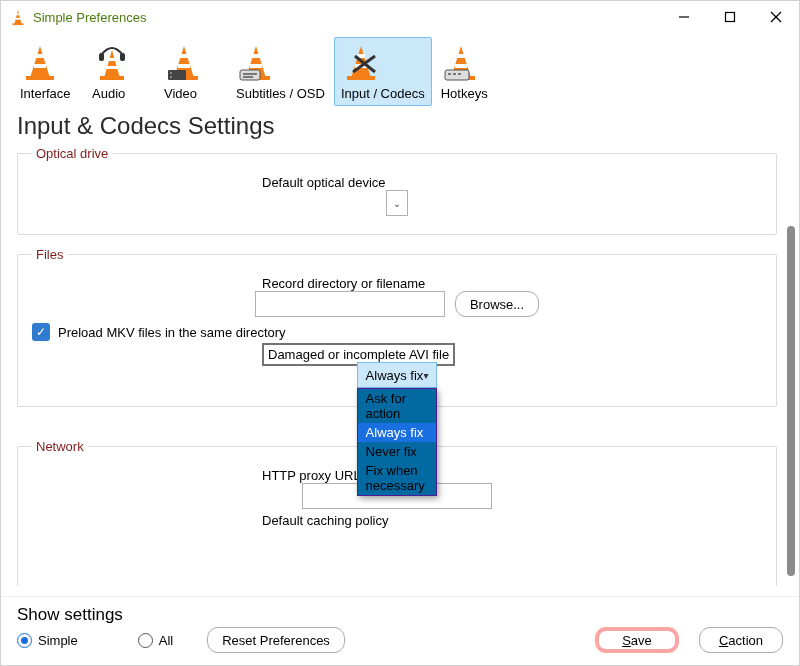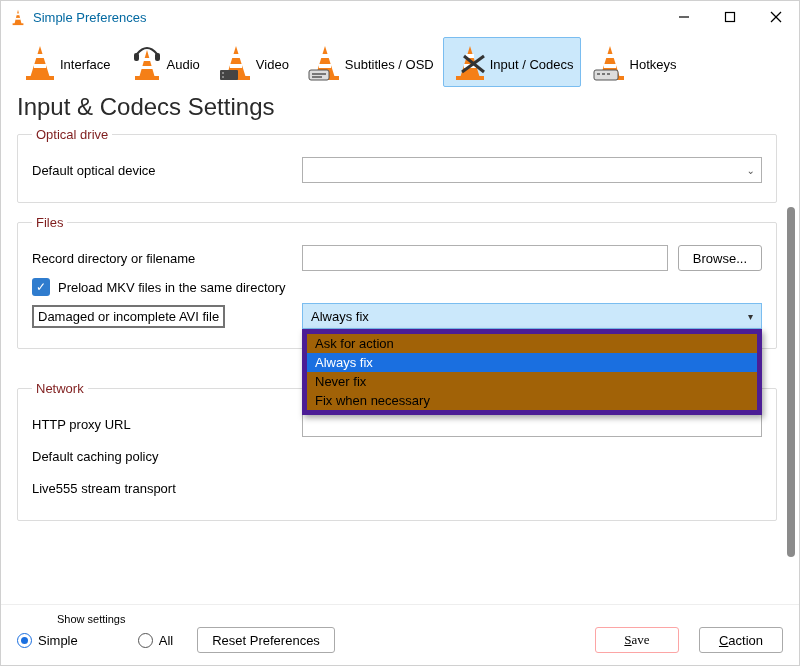--- a/index.html
+++ b/index.html
@@ -16,39 +16,39 @@
     position: relative;
   }
   
   .titlebar {
     display: flex;
     align-items: center;
     height: 32px;
     padding: 0 0 0 8px;
   }
   .titlebar .app-icon { width: 18px; height: 18px; margin-right: 6px; }
-  .titlebar .title { font-size: 13px; color: #0369a1; }
+  .titlebar .title { font-size: 13px; color: #4d7c0f; }
   .titlebar .spacer { flex: 1; }
   .titlebar .winbtn {
     width: 46px; height: 32px;
     display: flex; align-items: center; justify-content: center;
     cursor: pointer;
   }
   .titlebar .winbtn svg { width: 12px; height: 12px; }
   
   .toolbar {
     display: flex;
     gap: 2px;
     padding: 4px 12px 2px 12px;
     align-items: flex-end;
   }
   .cat {
     display: flex;
-    flex-direction: row;
-    align-items: center;
+    flex-direction: column;
+    align-items: flex-start;
     padding: 4px 6px 4px 6px;
     border: 1px solid transparent;
     cursor: pointer;
     min-width: 70px;
   }
   .cat.selected {
     background: #cbe8fb;
     border: 1px solid #7abdf0;
     border-radius: 2px;
   }
@@ -94,20 +94,21 @@
   legend {
     padding: 0 4px;
     font-size: 13px;
     color: #7f1d1d;
   }
   .row {
     display: flex;
     align-items: center;
     margin: 4px 0;
     min-height: 28px;
+    flex-direction: column;
   }
   .row .lbl { width: 270px; }
   .row .ctrl { flex: 1; }
   input[type=text], select.combo, .combo-closed {
     width: 100%;
     height: 26px;
     border: 1px solid #b0b0b0;
     padding: 2px 6px;
     font-family: inherit;
     font-size: 13px;
@@ -119,23 +120,23 @@
   }
   .combo-closed .chev { font-size: 10px; color: #555; }
   .btn {
     height: 26px;
     padding: 0 14px;
     border: 1px solid #aaa;
     background: #fff;
     font-family: inherit;
     font-size: 13px;
     cursor: pointer;
-    border-radius: 3px;
-  }
-  .btn.primary { border: 1px solid #fca5a5; font-family: Liberation Serif, serif; }
+    border-radius: 11px;
+  }
+  .btn.primary { border: 4px solid #fca5a5; }
   .check {
     display: flex; align-items: center; gap: 8px;
     margin: 6px 0;
   }
   .check .box {
     width: 18px; height: 18px;
     background: #2f7cce;
     border-radius: 3px;
     display: flex; align-items: center; justify-content: center;
     color: #fff; font-size: 12px;
@@ -153,22 +154,22 @@
     border: 1px solid #7abdf0;
     background: #cbe8fb;
     display: flex; align-items: center; justify-content: space-between;
     padding: 0 8px;
     cursor: pointer;
   }
   .combo-open .head .tri { font-size: 10px; color: #333; }
   .combo-open .list {
     position: absolute;
     left: 0; right: 0; top: 26px;
-    background: #a16207;
-    border: 5px solid #4c1d95;
+    background: #0369a1;
+    border: 1px solid #4c1d95;
     box-shadow: 2px 3px 6px rgba(0,0,0,.35);
     z-index: 100;
   }
   .combo-open .opt {
     padding: 2px 8px;
     font-size: 13px;
     cursor: pointer;
   }
   .combo-open .opt.sel {
     background: #1a6fe0;
@@ -189,21 +190,21 @@
     content: ""; width: 7px; height: 7px; border-radius: 50%;
     background: #1a6fe0;
   }
   
   .bottom {
     position: absolute;
     left: 0; right: 0; bottom: 0;
     border-top: 1px solid #eee;
     padding: 8px 16px 12px 16px;
   }
-  .bottom .sect-lbl { font-size: 11px; margin-bottom: 2px; display: block; margin-left: 40px; }
+  .bottom .sect-lbl { font-size: 17px; margin-bottom: 2px; display: block; }
   .bottom-row {
     display: flex; align-items: center; gap: 20px;
   }
   .bottom .spacer { flex: 1; }
   .bottom .btn { min-width: 84px; }
   .mnemonic { text-decoration: underline; }
 </style>
 </head>
 <body>
 
@@ -383,36 +384,35 @@
     <div class="row">
       <div class="lbl">Default caching policy</div>
       <div class="ctrl">
         <div class="combo-closed" style="visibility:hidden">
           <span></span>
               <span class="chev">⌄</span>
         </div>
       </div>
     </div>
     <div class="row">
-      <div class="lbl">Live555 stream transport</div>
     </div>
   </fieldset>
 
 </div>
 <div class="vscroll"></div>
 </div>
 
 <div class="bottom">
   <span class="sect-lbl">Show settings</span>
   <div class="bottom-row">
     <span class="radio checked">
       <span class="dot"></span>
       <span>Simple</span>
     </span>
-    <span class="radio" style="margin-right:4px">
+    <span class="radio" style="margin-right:14px">
       <span class="dot"></span>
       <span>All</span>
     </span>
     <button class="btn">Reset Preferences</button>
     <span class="spacer"></span>
     <button class="btn primary"><span class="mnemonic">S</span><span>ave</span></button>
     <button class="btn"><span class="mnemonic">C</span><span>action</span></button>
   </div>
 </div>
 

